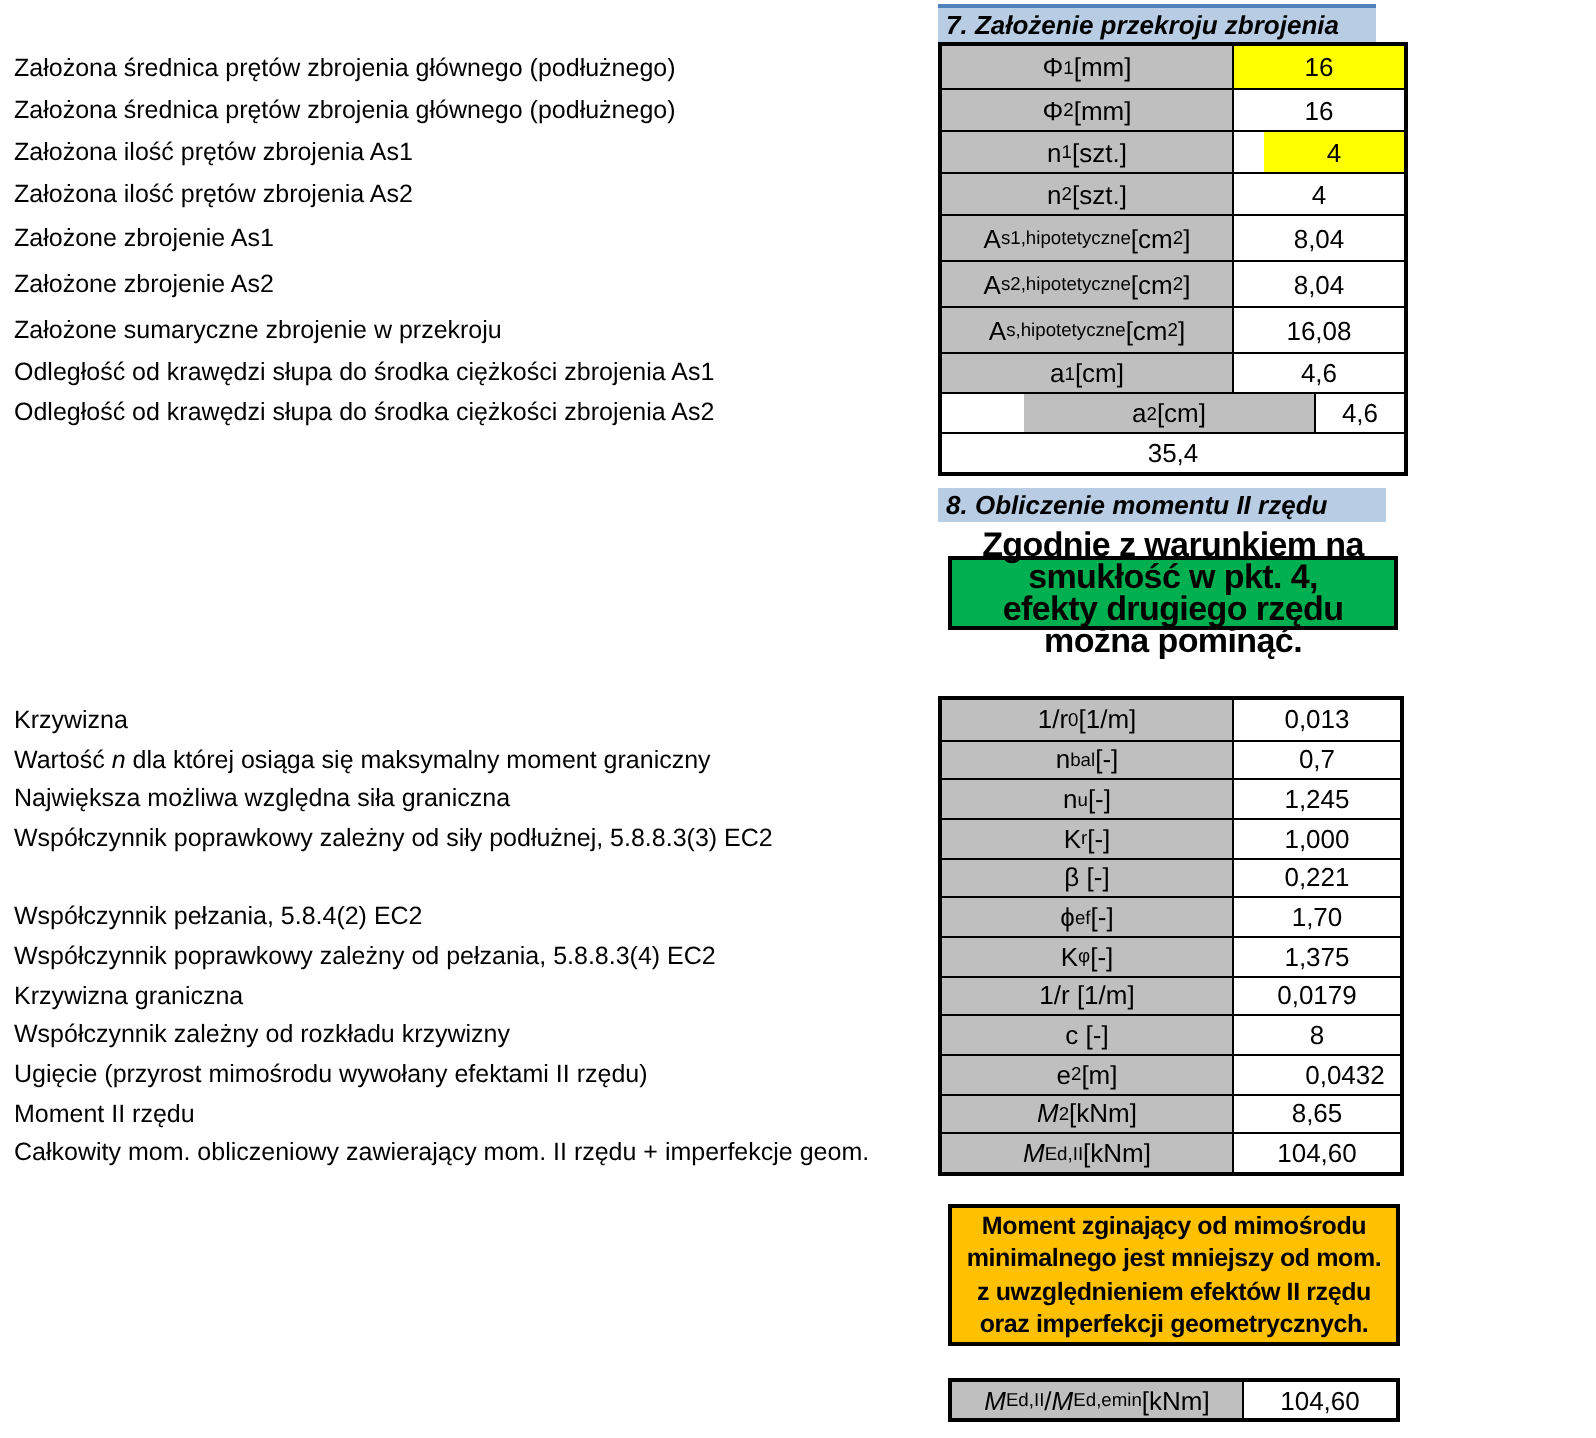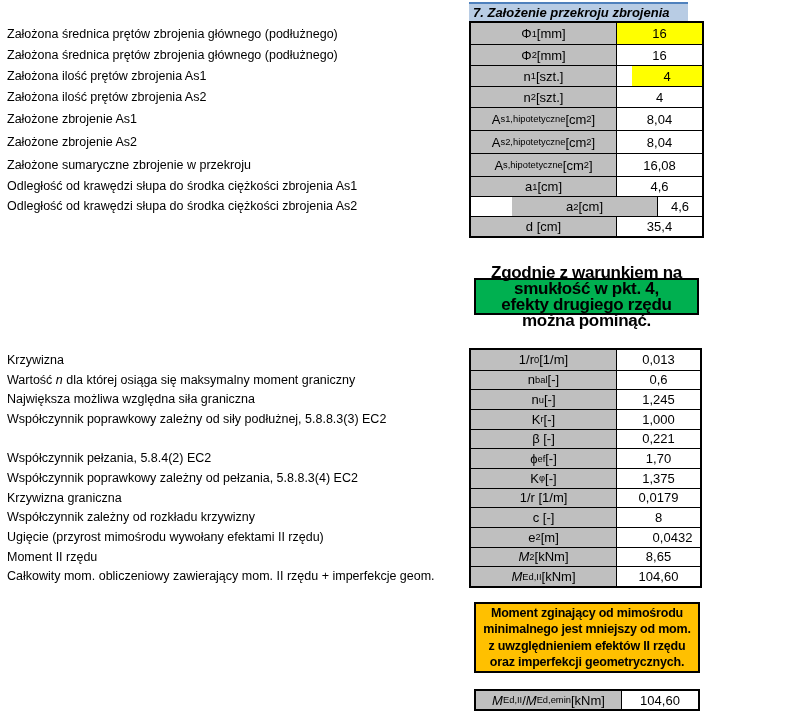--- a/index.html
+++ b/index.html
@@ -107,39 +107,39 @@
       </div>
       <div class="trow" style="height: 20px;">
         <div class="cell param">a<sub>1</sub> [cm]</div>
         <div class="cell value">4,6</div>
       </div>
       <div class="trow" style="height: 20px; padding-left: 41px;">
         <div class="cell param">a<sub>2</sub> [cm]</div>
         <div class="cell value">4,6</div>
       </div>
       <div class="trow" style="height: 20px;">
-        <div class="cell param">d [cm]</div>
         <div class="cell value">35,4</div>
       </div>
     </div>
 
+  <div class="hdr hdr8">8. Obliczenie momentu II rzędu</div>
 
   <div class="note noteGreen" id="greenNote">
       <div>Zgodnie z warunkiem na smukłość w pkt. 4,<br>efekty drugiego rzędu można pominąć.</div>
     </div>
 
 
   <div class="tbl" id="table2" style="left:469px;top:348px;width:233px;">
       <div class="trow" style="height: 19.67px;">
         <div class="cell param">1/r<sub>0</sub> [1/m]</div>
         <div class="cell value">0,013</div>
       </div>
       <div class="trow" style="height: 19.67px;">
         <div class="cell param">n<sub>bal</sub> [-]</div>
-        <div class="cell value">0,6</div>
+        <div class="cell value">0,7</div>
       </div>
       <div class="trow" style="height: 19.67px;">
         <div class="cell param">n<sub>u</sub> [-]</div>
         <div class="cell value">1,245</div>
       </div>
       <div class="trow" style="height: 19.67px;">
         <div class="cell param">K<sub>r</sub> [-]</div>
         <div class="cell value">1,000</div>
       </div>
       <div class="trow" style="height: 19.67px;">

